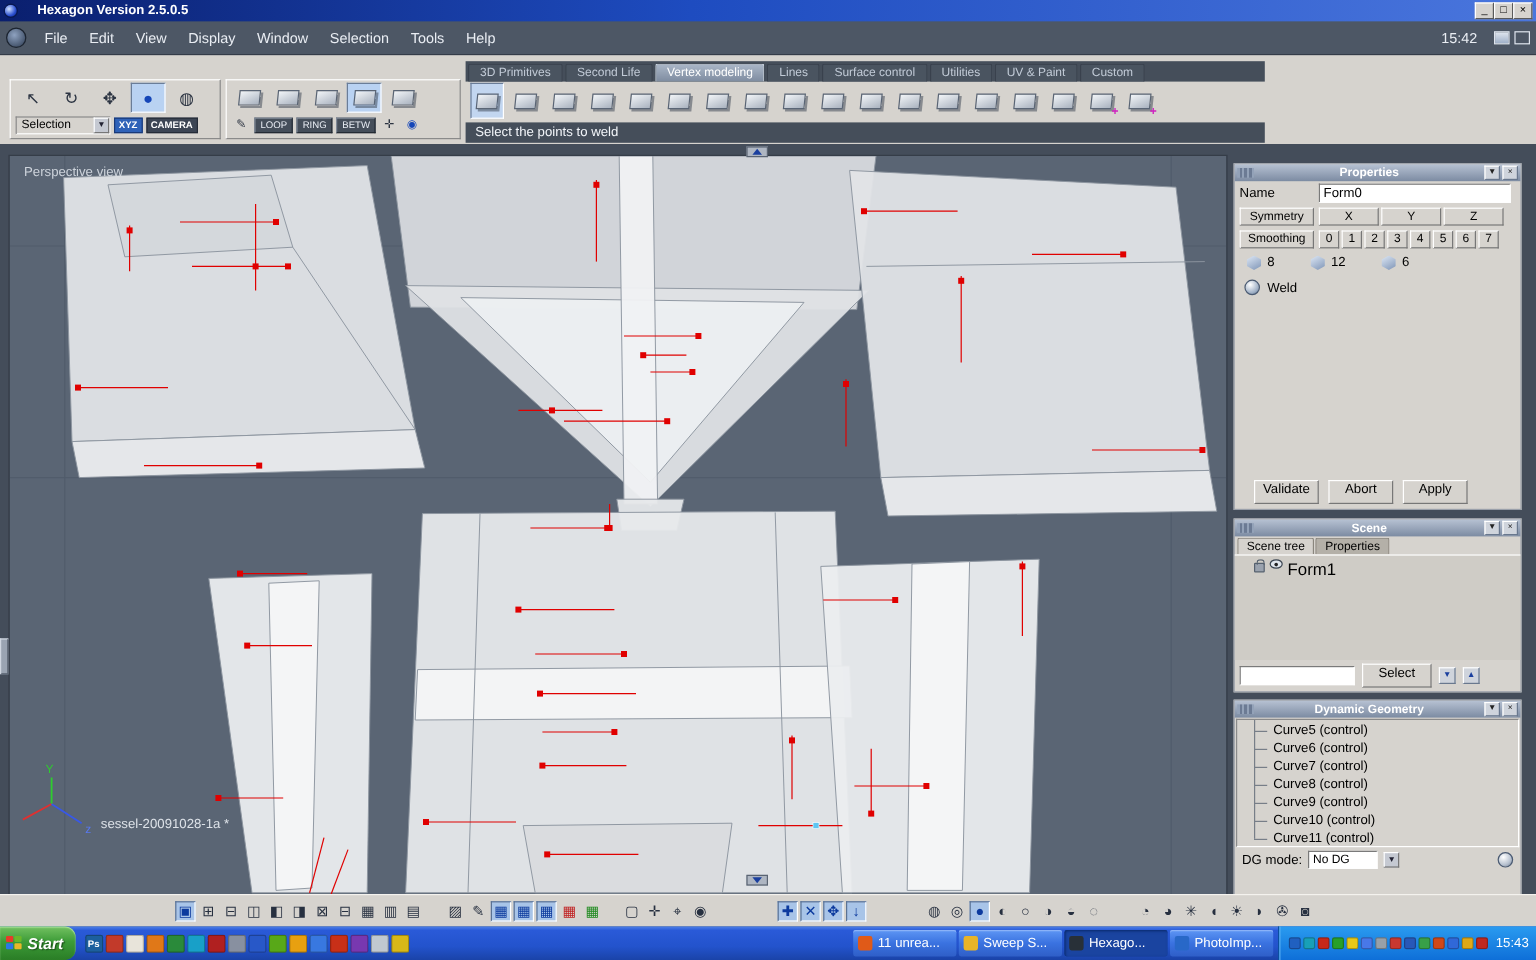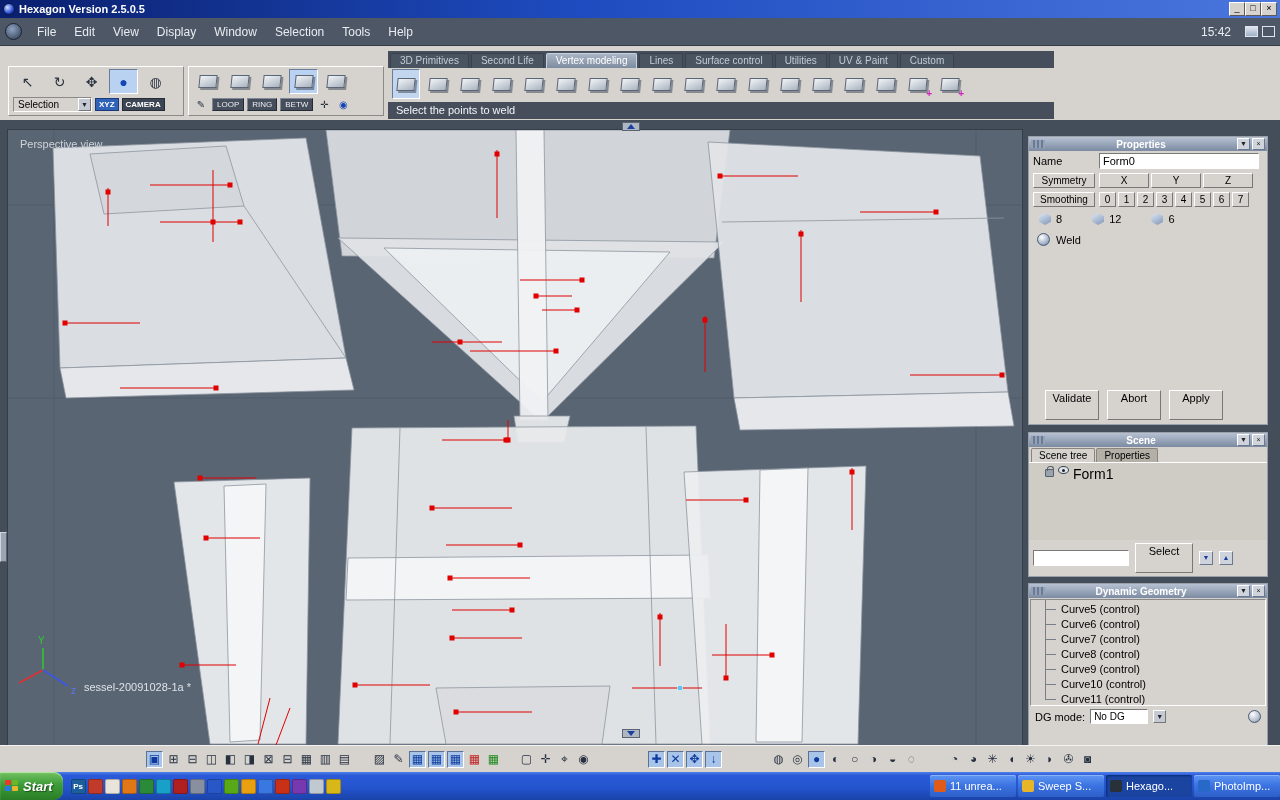--- a/index.html
+++ b/index.html
@@ -1,21 +1,21 @@
 <!DOCTYPE html>
 <html style="--selection-red: #e00000; --viewport-bg: #5a6574;"><head>
 <meta charset="utf-8">
 <style>
   *{margin:0;padding:0;box-sizing:border-box}
   html,body{width:1280px;height:800px;overflow:hidden}
   :root{--selection-red:#e00000;--viewport-bg:#5a6574}
   body{font-family:"Liberation Sans",sans-serif;background:#4d5765;position:relative;font-size:11px;color:#000}
 
   
-  .titlebar{height:18px;background:linear-gradient(90deg,#0a1f6e,#1e4cc0 45%,#4a76dd);display:flex;align-items:center;padding:0 3px;gap:4px}
+  .titlebar{height:18px;background:linear-gradient(90deg,#0a1f6e,#1e4cc0 45%,#4a76dd);display:flex;align-items:center;padding:0 3px;gap:16px}
   .appicon{width:12px;height:12px;border-radius:50%;background:radial-gradient(circle at 35% 35%,#cfe0ff,#2a4fd0 60%,#0a1f6e);border:1px solid #081850}
   .titletext{color:#fff;font-weight:bold;font-size:11px;flex:1}
   .wbtn{width:16px;height:14px;background:#d6d3ce;border:1px solid;border-color:#fff #5a5a5a #5a5a5a #fff;font-size:9px;line-height:11px;text-align:center}
 
   
   .menubar{height:28px;background:#4d5765;border-bottom:1px solid #343c48;display:flex;align-items:center;padding:0 5px;color:#e9edf3}
   .hexlogo{width:17px;height:17px;border-radius:50%;background:radial-gradient(circle at 40% 35%,#8ea2c0,#2c3a50);border:1px solid #1c2430;margin-right:6px}
   .menus{display:flex}
   .menuitem{padding:3px 9px;font-size:12px}
   .mb-spacer{flex:1}
@@ -77,21 +77,21 @@
   .symbtn{width:62px;flex:none}
   .axbtn{width:50px;padding:0}
   .lvbtn{width:17px;padding:0}
   .axrow{display:flex;gap:2px}
   .countrow{display:flex;gap:30px;padding:4px 10px;align-items:center}
   .citem{display:flex;gap:5px;align-items:center;font-size:11px}
   .hexcube{width:12px;height:12px;background:linear-gradient(150deg,#dfe9f6,#7e94b6);clip-path:polygon(50% 0,100% 27%,100% 73%,50% 100%,0 73%,0 27%)}
   .weldrow{display:flex;gap:6px;align-items:center;padding:4px 8px;font-size:11px}
   .weldic{width:13px;height:13px;border-radius:50%;background:radial-gradient(circle at 35% 30%,#fff,#9fb0c6 65%,#5a6d88);border:1px solid #4a5a72}
   .pfoot{position:absolute;bottom:4px;left:16px;display:flex;gap:8px}
-  .pbtn{height:30px;min-width:54px;background:#d6d3ce;border:1px solid;border-color:#fff #777 #777 #fff;font-size:11px;padding:0 6px;text-align:center;line-height:14px}
+  .pbtn{height:20px;min-width:54px;background:#d6d3ce;border:1px solid;border-color:#fff #777 #777 #fff;font-size:11px;padding:0 6px;text-align:center;line-height:14px}
   .stabs{display:flex;gap:1px;padding:1px 2px 0}
   .stab{height:14px;padding:0 7px;font-size:10px;line-height:13px;background:#b4b0a8;border:1px solid #8a867e;border-bottom:none;border-radius:2px 2px 0 0}
   .stab.active{background:#d6d3ce}
   .streearea{flex:1;background:#cfccc6;border-top:1px solid #fff;padding:3px 4px}
   .snode{display:flex;align-items:flex-start;gap:4px;font-size:14px;padding-left:12px}
   .ic-lock{width:9px;height:8px;position:relative;background:#9aa2ae;border:1px solid #55606e;border-radius:1px;margin-top:3px}
   .ic-lock::before{content:"";position:absolute;left:1px;top:-4px;width:5px;height:4px;border:1px solid #55606e;border-bottom:none;border-radius:3px 3px 0 0}
   .ic-eye{width:11px;height:8px;border:1px solid #3a4450;border-radius:50%;position:relative;background:#dfe5ec}
   .ic-eye::before{content:"";position:absolute;left:3px;top:2px;width:3px;height:3px;background:#222;border-radius:50%}
   .sfoot{display:flex;align-items:center;gap:6px;padding:3px 4px}
@@ -794,13 +794,33 @@
       </span>
       <span class="twin active">
         <span class="twicon" style="background: rgb(40, 48, 56);"></span>
         <span class="twlabel">Hexago...</span>
       </span>
       <span class="twin">
         <span class="twicon" style="background: rgb(40, 104, 200);"></span>
         <span class="twlabel">PhotoImp...</span>
       </span>
     </div>
+  <div class="tray">
+    <span class="trayicons">
+
+    <span class="tri" style="background: rgb(32, 96, 192);"></span>
+        <span class="tri" style="background: rgb(24, 160, 184);"></span>
+        <span class="tri" style="background: rgb(200, 40, 24);"></span>
+        <span class="tri" style="background: rgb(40, 160, 40);"></span>
+        <span class="tri" style="background: rgb(232, 200, 24);"></span>
+        <span class="tri" style="background: rgb(72, 120, 232);"></span>
+        <span class="tri" style="background: rgb(152, 160, 168);"></span>
+        <span class="tri" style="background: rgb(200, 56, 48);"></span>
+        <span class="tri" style="background: rgb(40, 88, 184);"></span>
+        <span class="tri" style="background: rgb(56, 160, 72);"></span>
+        <span class="tri" style="background: rgb(208, 72, 24);"></span>
+        <span class="tri" style="background: rgb(48, 104, 216);"></span>
+        <span class="tri" style="background: rgb(224, 168, 24);"></span>
+        <span class="tri" style="background: rgb(192, 40, 32);"></span>
+      </span>
+    <span class="traytime">15:43</span>
+  </div>
 </div>
 
 </body></html>

